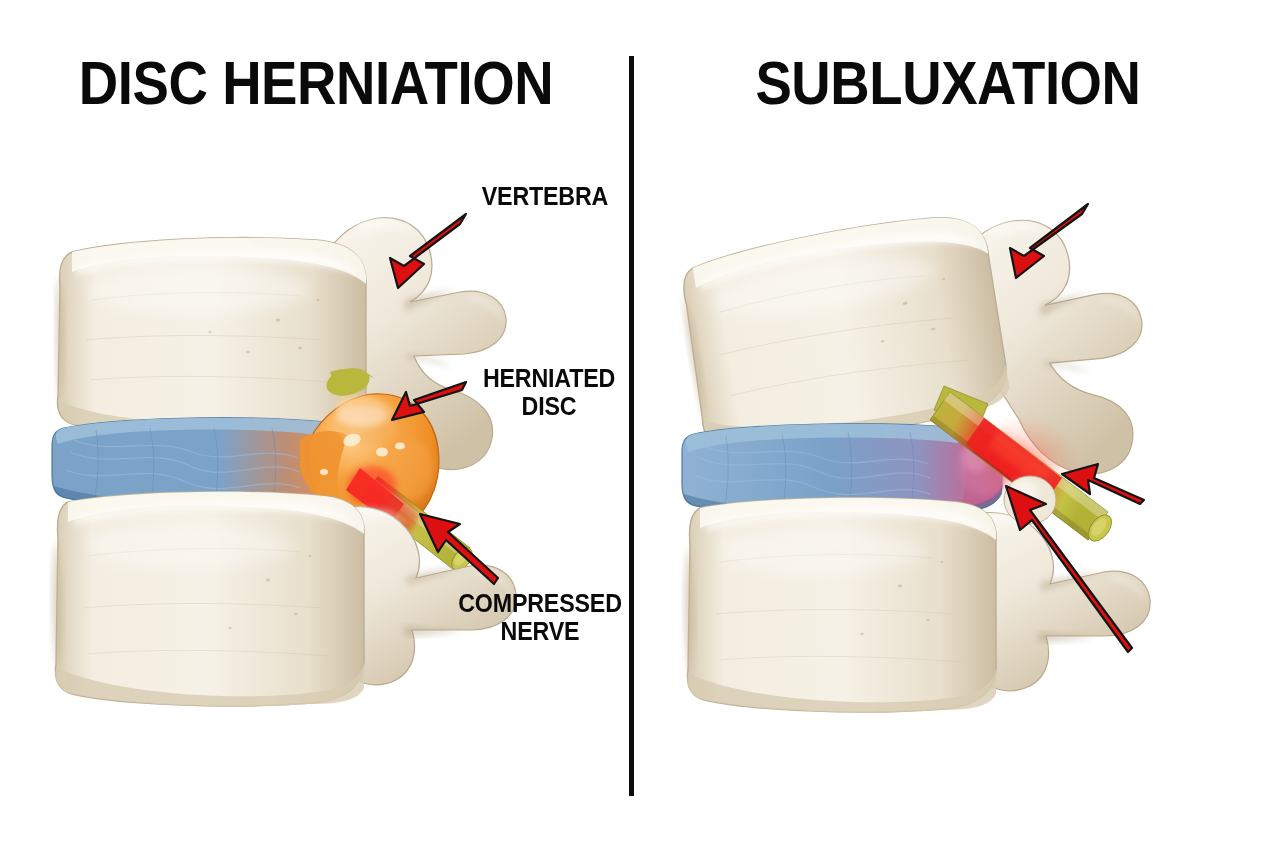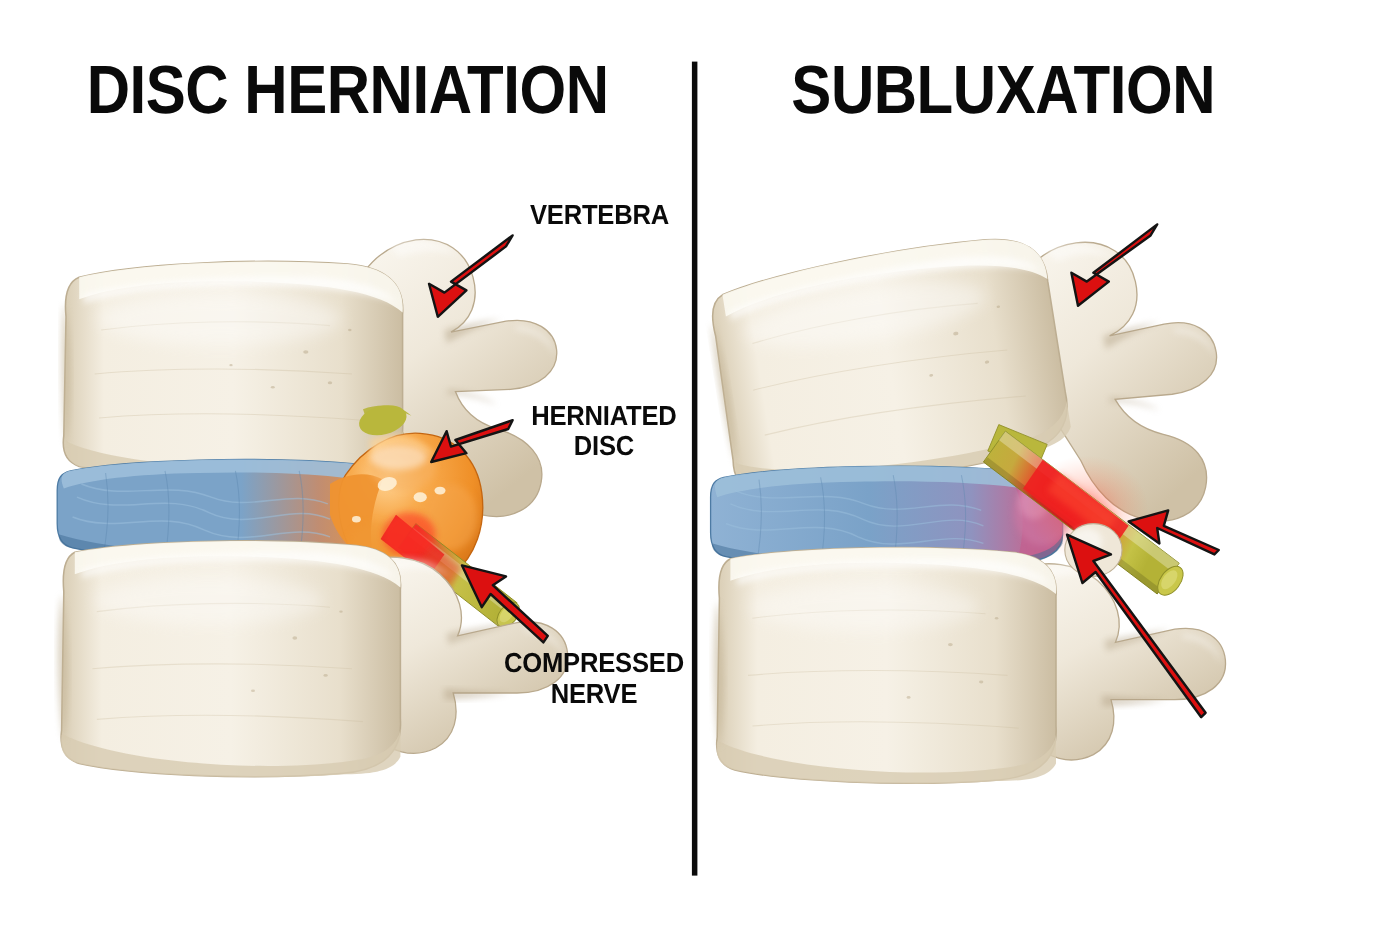--- a/index.html
+++ b/index.html
@@ -7,21 +7,21 @@
     width:1264px;height:848px;
     background:#ffffff;
     font-family:"Liberation Sans","DejaVu Sans",sans-serif;
     overflow:hidden;
     position:relative;
   }
   #stage{position:absolute;inset:0;width:1264px;height:848px;}
 
   .panel{position:absolute;top:0;height:848px;}
   #panel-left{left:0;width:632px;}
-  #panel-right{left:596px;width:632px;}
+  #panel-right{left:632px;width:632px;}
 
   .divider{
     position:absolute;
     left:629px;top:56px;
     width:5px;height:740px;
     background:#0b0b0b;
   }
 
   .title{
     position:absolute;

